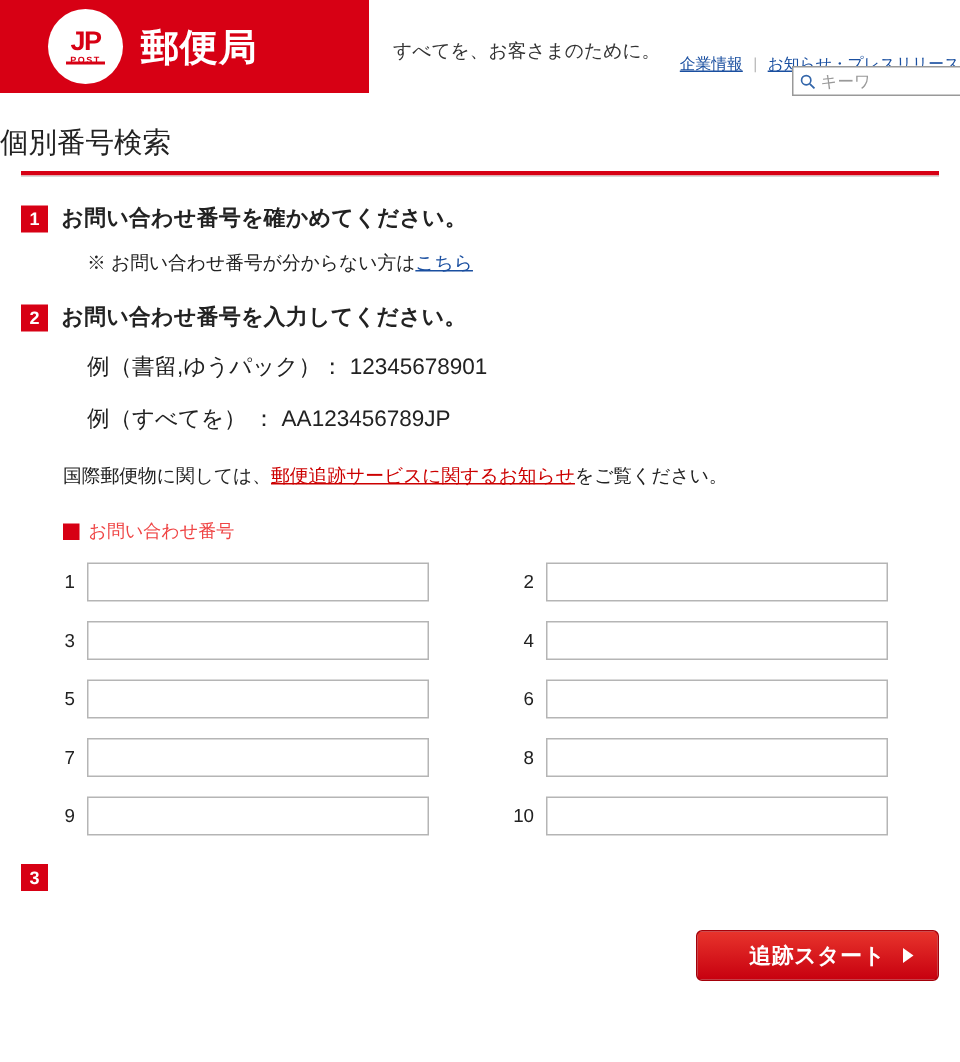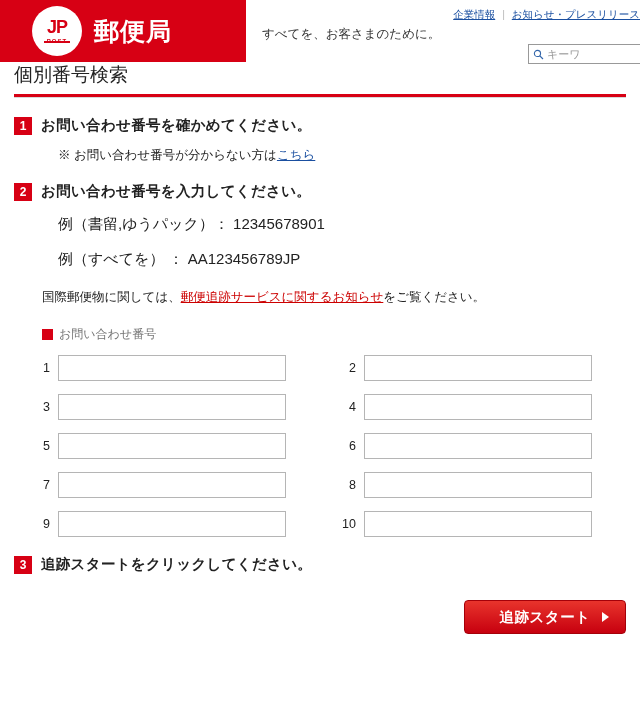--- a/index.html
+++ b/index.html
@@ -70,21 +70,21 @@
     letter-spacing: 1px;
   }
   .tagline {
     position: absolute;
     left: 262px; top: 26px;
     font-size: 12.5px;
     color: #333333;
   }
   .header-links {
     position: absolute;
-    right: 0px; top: 8px;
+    right: 0px; top: 36px;
     font-size: 10.5px;
     color: #0044aa;
     white-space: nowrap;
   }
   .header-links a {
     color: #1a4fa0;
     text-decoration: underline;
   }
   .header-links .sep {
     color: #bbbbbb;
@@ -105,21 +105,22 @@
   }
   .search-icon {
     width: 11px; height: 11px;
     margin-right: 3px;
     flex: none;
   }
   .search-placeholder { color: #999; white-space: nowrap; }
 
   
   .title-wrap {
-    padding: 0 14px;
+    margin-top: 20px;
+    padding: 0 0;
   }
   .page-title {
     font-size: 19px;
     color: #222222;
     font-weight: normal;
     padding-bottom: 6px;
   }
   .title-rule {
     height: 3px;
     background: #d70014;
@@ -183,21 +184,21 @@
     align-items: center;
   }
   .red-square {
     width: 11px; height: 11px;
     background: #d70014;
     margin-right: 6px;
     flex: none;
   }
   .field-legend-text {
     font-size: 12px;
-    color: #737373;
+    color: #ef4444;
     text-align: right;
   }
 
   
   .input-grid {
     margin: 12px 0 0 0;
     display: grid;
     grid-template-columns: 310px 1fr;
     row-gap: 13px;
   }
@@ -369,21 +370,20 @@
       </div>
       <div class="input-cell right">
         <span class="idx">10</span>
         <input class="tracking-input" type="text" value="" style="">
       </div>
 
     </div>
 
     <div class="step-row">
       <div class="step-num">3</div>
-      <div class="step-text">追跡スタートをクリックしてください。</div>
     </div>
 
     <div class="submit-wrap">
       <button class="submit-btn">
         <span>追跡スタート</span>
         <span class="arrow"></span>
       </button>
     </div>
 
   </div>

